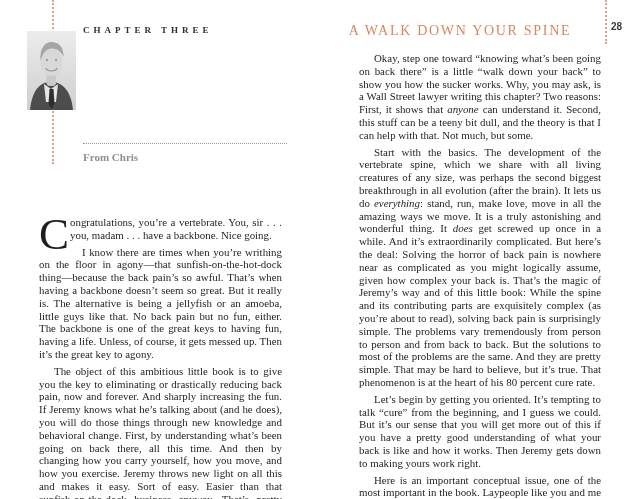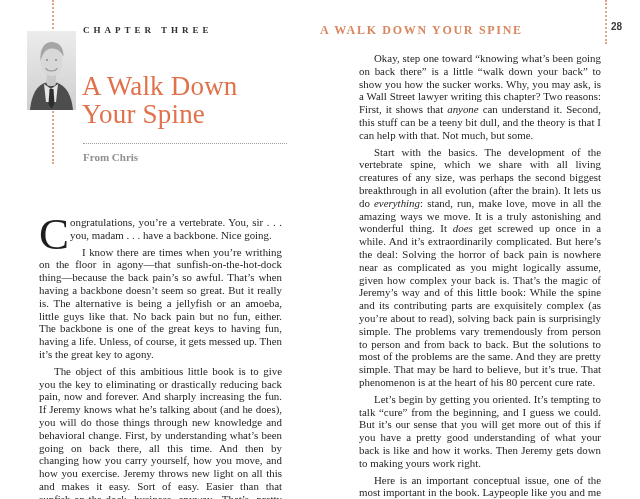--- a/index.html
+++ b/index.html
@@ -55,22 +55,22 @@
   p.indent    { text-indent:15px; }
   p.indent-sm { text-indent:12px; }
   .body-text em { font-style:italic; }
 
   .dropcap {
     float:left; width:31px; height:39px;
     font-size:45px; line-height:36px; font-weight:normal; color:#1e1e1e;
   }
 
   .running-header {
-    position:absolute; top:23px; left:0; width:280px; text-align:left;
-    font-size:12px; font-weight:bold; letter-spacing:1.7px;
+    position:absolute; top:23px; left:0; width:280px; text-align:center;
+    font-size:14px; font-weight:normal; letter-spacing:1.7px;
     color:#d8875f; white-space:nowrap;
   }
   .page-number {
     position:absolute; top:21px; left:291px;
     font-family:"Liberation Sans", sans-serif;
     font-size:10px; font-weight:bold; color:#3a3a3a;
   }
 </style>
 </head>
 <body>
@@ -96,24 +96,20 @@
         <ellipse cx="24.5" cy="31" rx="11" ry="14" fill="#d8d8d8"></ellipse>
         <path d="M13.5,30 C12.5,17 18,11 24.5,11 C31.5,11 37,16 36.5,26 C33.5,19.5 29.5,17.5 24.5,17.5 C19,17.5 15.5,22.5 13.5,30 Z" fill="#a5a5a5"></path>
         <path d="M19,37.5 C21,40.8 28,40.8 30,37.5" stroke="#8f8f8f" stroke-width="1.1" fill="none" stroke-linecap="round"></path>
         <circle cx="20" cy="29" r="1" fill="#8a8a8a"></circle>
         <circle cx="29" cy="29" r="1" fill="#8a8a8a"></circle>
       </svg>
     </div>
 
     <div class="chapter-label">CHAPTER THREE</div>
 
-    <h1 class="title">
-      <span>A Walk Down</span><br>
-      <span>Your Spine</span>
-    </h1>
 
     <div class="rule-dotted"></div>
 
     <div class="byline">From Chris</div>
 
     <div class="body-text">
       <p><span class="dropcap">C</span><span>ongratulations, you’re a vertebrate. You, sir . . . you, madam . . . have a backbone. Nice going.</span></p>
       <p class="indent-sm">I know there are times when you’re writhing on the floor in agony—that sunfish-on-the-hot-dock thing—because the back pain’s so awful. That’s when having a backbone doesn’t seem so great. But it really is. The alternative is being a jellyfish or an amoeba, little guys like that. No back pain but no fun, either. The backbone is one of the great keys to having fun, having a life. Unless, of course, it gets messed up. Then it’s the great key to agony.</p>
       <p class="indent">The object of this ambitious little book is to give you the key to eliminating or drastically reducing back pain, now and forever. And sharply increasing the fun. If Jeremy knows what he’s talking about (and he does), you will do those things through new knowledge and behavioral change. First, by understanding what’s been going on back there, all this time. And then by changing how you carry yourself, how you move, and how you exercise. Jeremy throws new light on all this and makes it easy. Sort of easy. Easier than that sunfish-on-the-dock business anyway. That’s pretty bad.</p>
     </div>

